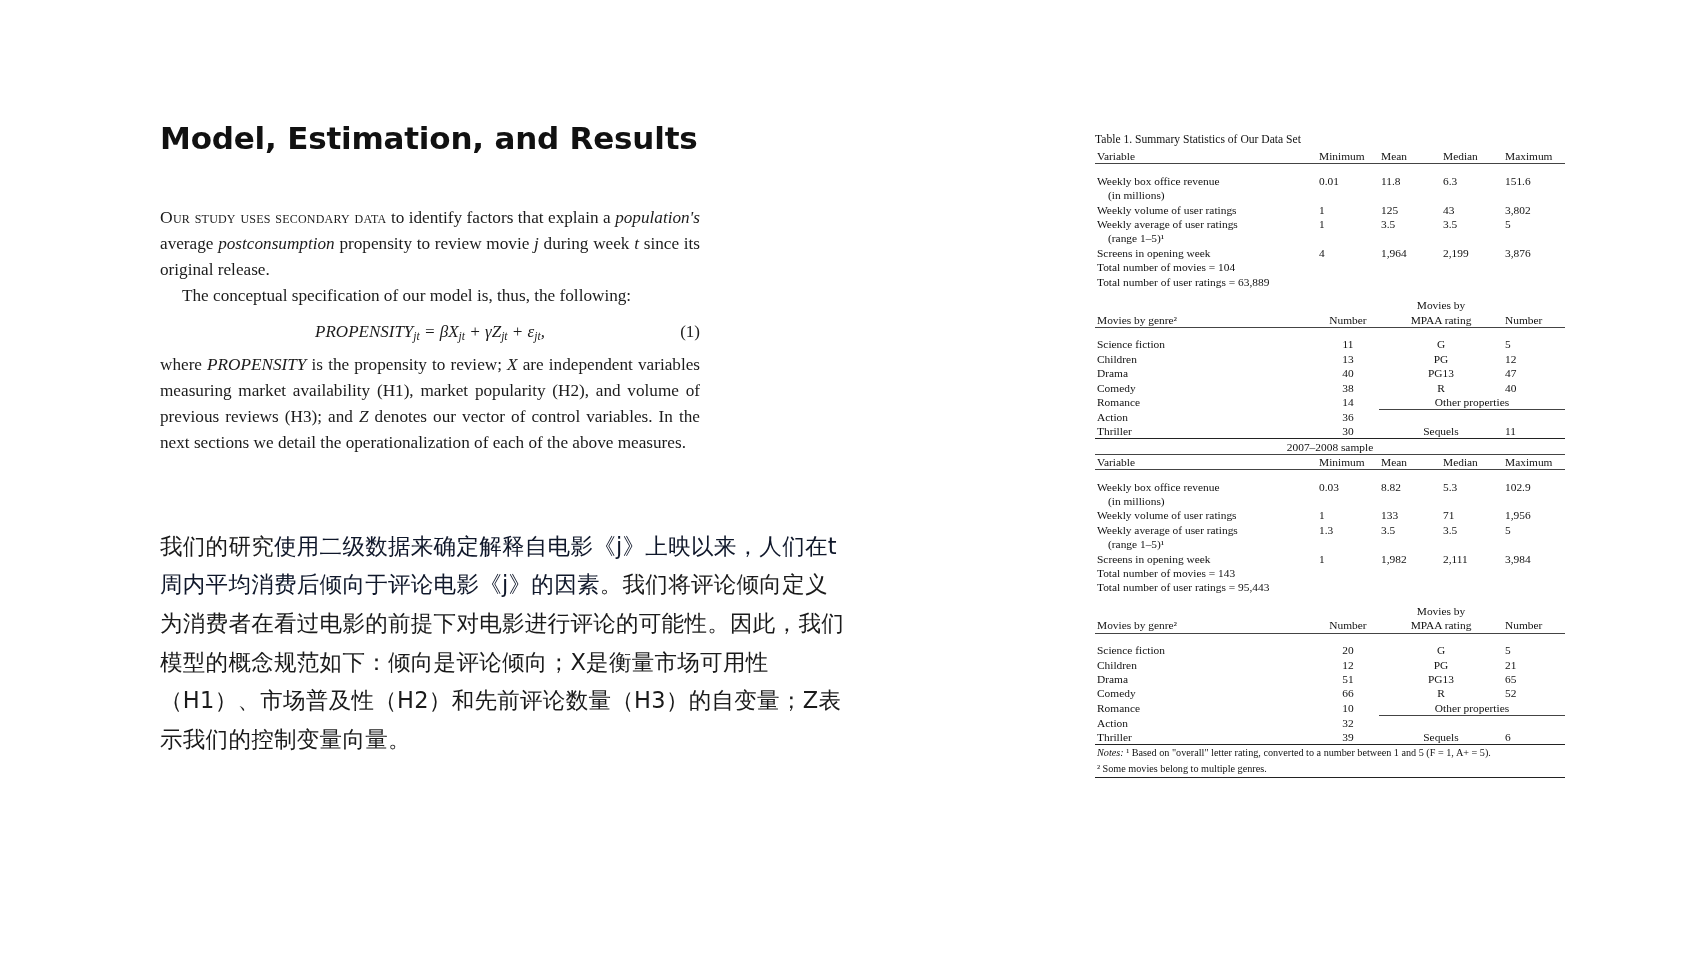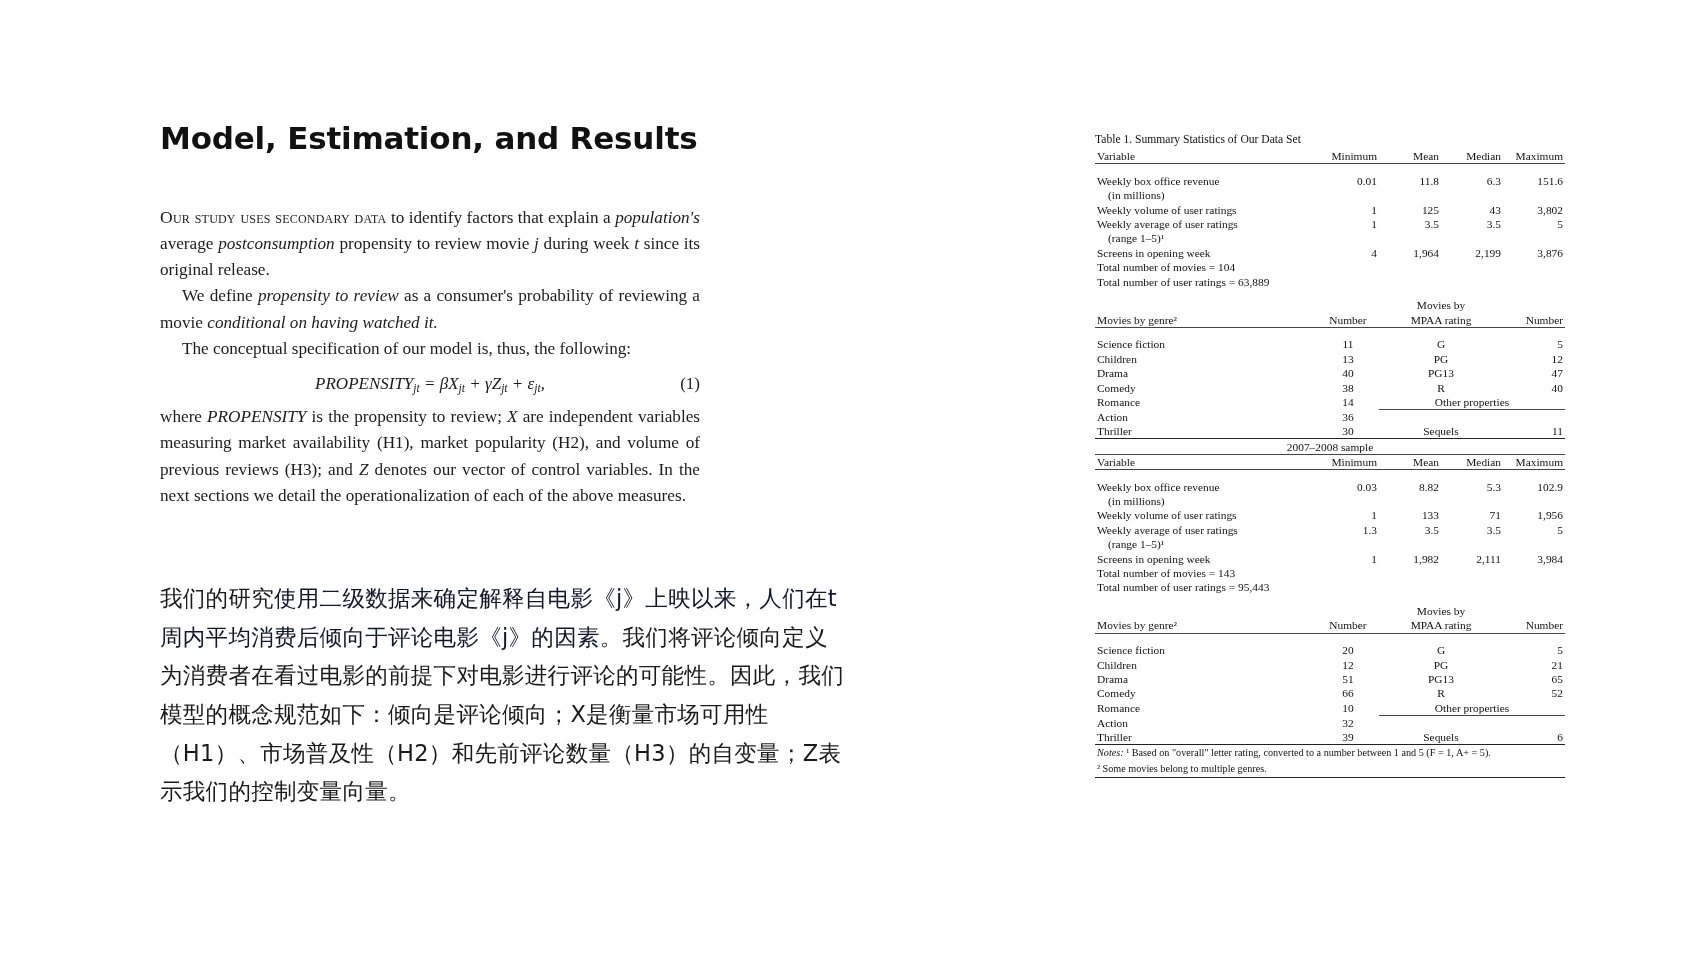--- a/index.html
+++ b/index.html
@@ -107,21 +107,21 @@
   }
   table.stat td, table.stat th {
     padding: 1.2px 2px;
     font-weight: normal;
     vertical-align: top;
   }
   .rule-top    { border-top: 1.1px solid #222; }
   .rule-bottom { border-bottom: 1.1px solid #222; }
   .rule-thin   { border-bottom: 0.7px solid #444; }
   .center { text-align: center; }
-  .right  { text-align: right; }
+  .right  { }
   .hdr-row td { padding-top: 3px; padding-bottom: 3px; }
   .sample-band td {
     text-align: center;
     padding: 3px 0 3px 0;
   }
   .spacer-row td { height: 7px; }
   .sub-indent { padding-left: 13px !important; }
   .num-col { width: 58px; }
   .notes {
     font-size: 10.2px;
@@ -133,23 +133,20 @@
 <body>
 
 <div id="left-col">
 
   <h1 id="section-heading">Model, Estimation, and Results</h1>
 
   <div id="english-block">
     <p>
       <span class="smallcaps">Our study uses secondary data</span><span> to identify factors that explain a </span><span class="ital">population's</span><span> average </span><span class="ital">postconsumption</span><span> propensity to review movie </span><span class="ital">j</span><span> during week </span><span class="ital">t</span><span> since its original release.</span>
     </p>
-    <p class="indent">
-      <span>We define </span><span class="ital">propensity to review</span><span> as a consumer's probability of reviewing a movie </span><span class="ital">conditional on having watched it.</span>
-    </p>
     <p class="indent">The conceptual specification of our model is, thus, the following:</p>
 
     <div id="equation-line">
       <span id="equation-body"><span>PROPENSITY</span><sub class="v">jt</sub><span> = βX</span><sub class="v">jt</sub><span> + γZ</span><sub class="v">jt</sub><span> + ε</span><sub class="v">jt</sub><span>,</span></span>
       <span id="equation-number">(1)</span>
     </div>
 
     <p>
       <span>where </span><span class="ital">PROPENSITY</span><span> is the propensity to review; </span><span class="ital">X</span><span> are independent variables measuring market availability (H1), market popularity (H2), and volume of previous reviews (H3); and </span><span class="ital">Z</span><span> denotes our vector of control variables. In the next sections we detail the operationalization of each of the above measures.</span>
     </p>

